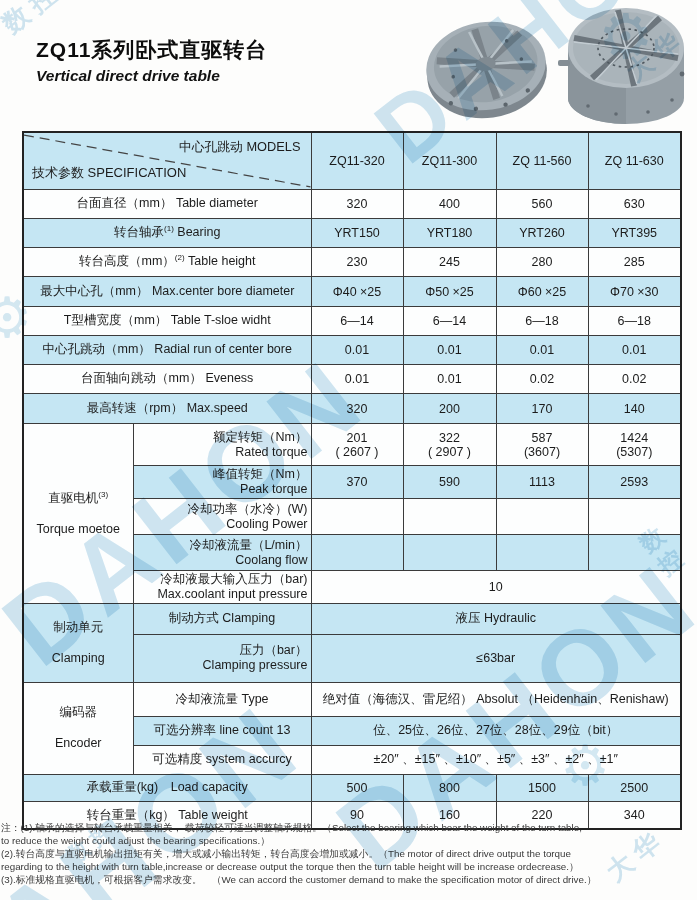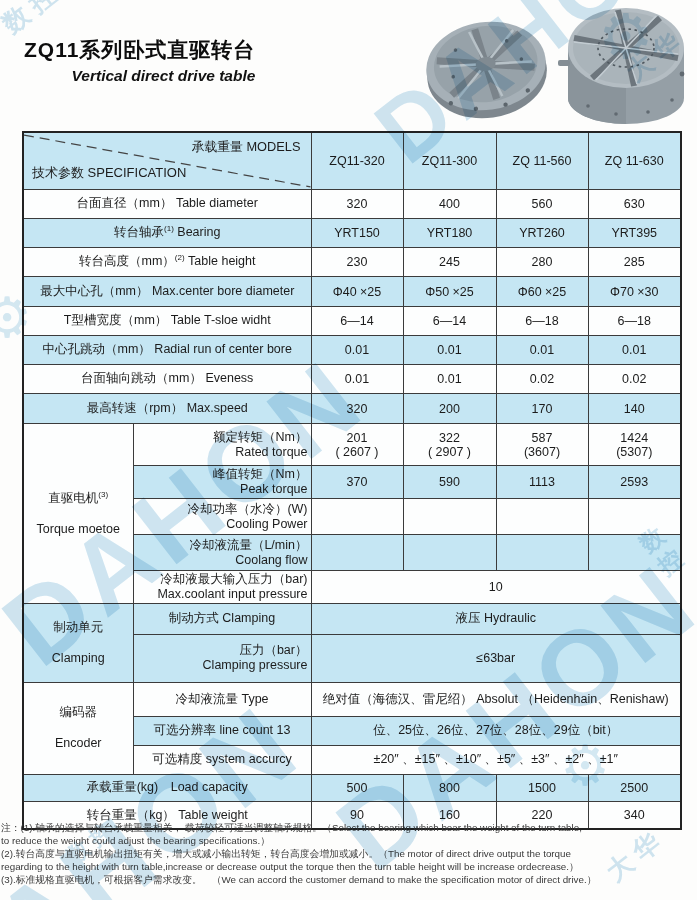--- a/index.html
+++ b/index.html
@@ -7,21 +7,21 @@
         font-family:"Liberation Sans", sans-serif;color:#1c1c1c;}
 
   
   .wm-layer{position:absolute;inset:0;z-index:3;pointer-events:none;mix-blend-mode:multiply;opacity:.55;}
   .wm{position:absolute;font-weight:800;color:#a9d0e6;white-space:nowrap;
       transform-origin:left center;letter-spacing:6px;line-height:1;}
   .wm-cjk{position:absolute;color:#a9d0e6;font-weight:700;transform-origin:left center;line-height:1.2;}
   .wm-gear{position:absolute;color:#b3d6ea;line-height:1;}
 
   
-  .title-block{position:absolute;left:24px;top:36px;z-index:2;text-align:right;}
+  .title-block{position:absolute;left:36px;top:36px;z-index:2;}
   .title-zh{font-size:21px;font-weight:800;letter-spacing:1px;color:#0d0d0d;}
   .title-en{font-size:15.5px;font-weight:700;font-style:italic;margin-top:3px;color:#111;}
 
   
   .photos{position:absolute;left:418px;top:2px;width:276px;height:126px;z-index:2;display:flex;gap:4px;}
 
   
   table.spec{position:absolute;left:22px;top:131px;width:658px;z-index:1;
              border-collapse:collapse;table-layout:fixed;}
   table.spec td{border:1px solid #3b3b3b;text-align:center;vertical-align:middle;
@@ -128,21 +128,21 @@
         <col style="width:92px">
         <col style="width:93px">
     </colgroup>
 
     <tbody>
         <tr style="height:54px" class="shade">
       <td colspan="2" class="corner shade">
         <svg viewBox="0 0 288 54" preserveAspectRatio="none">
           <line x1="0" y1="2" x2="288" y2="52" stroke="#444" stroke-width="1.2" stroke-dasharray="10 6"></line>
         </svg>
-        <span class="models">承载重量 MODELS</span>
+        <span class="models">中心孔跳动 MODELS</span>
         <span class="specl">技术参数 SPECIFICATION</span>
       </td>
       <td class="shade">ZQ11-320</td>
       <td class="shade">ZQ11-300</td>
       <td class="shade">ZQ 11-560</td>
       <td class="shade">ZQ 11-630</td>
     </tr>
 
     <tr style="height:29px" class="plain">
       <td colspan="2" class="lbl plain"><span>台面直径（mm）</span><sup class="sup"></sup> <span>Table diameter</span></td>

